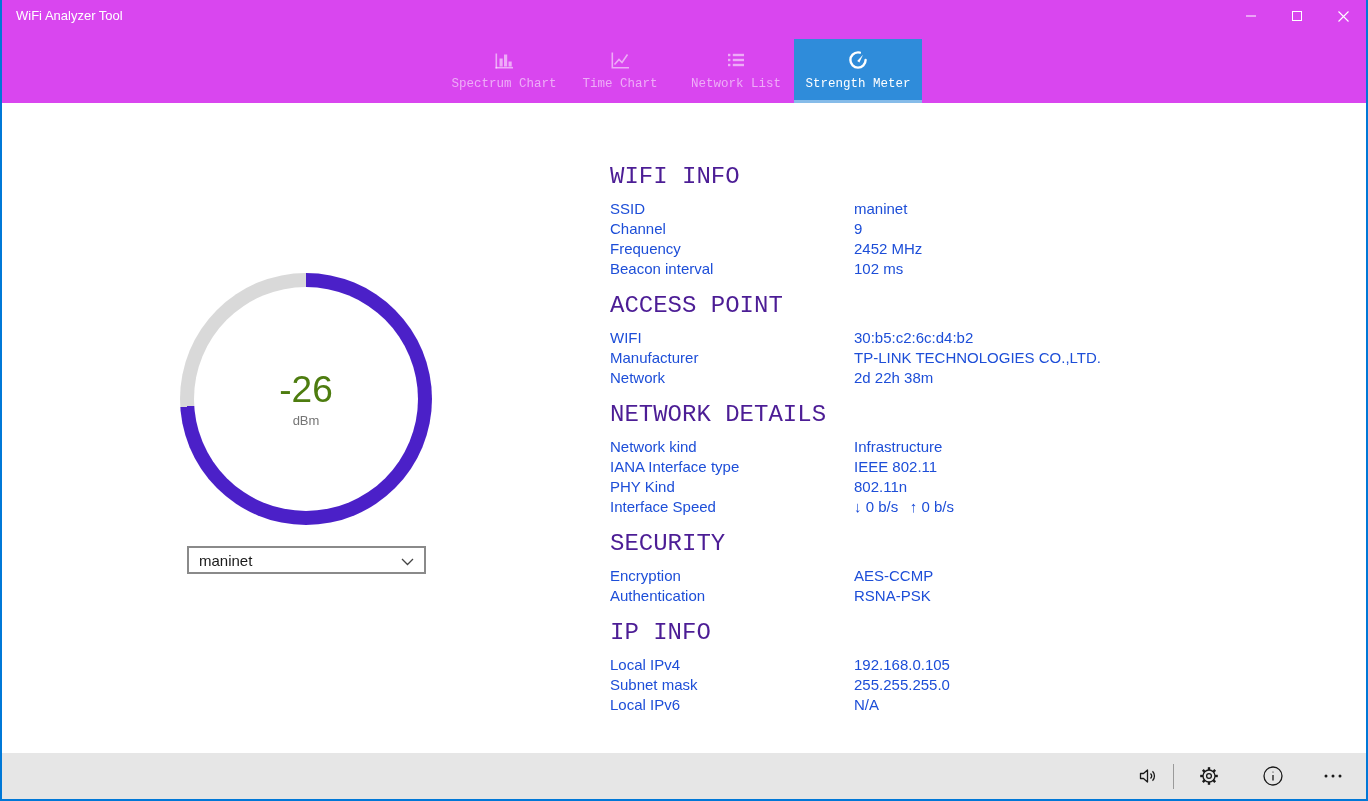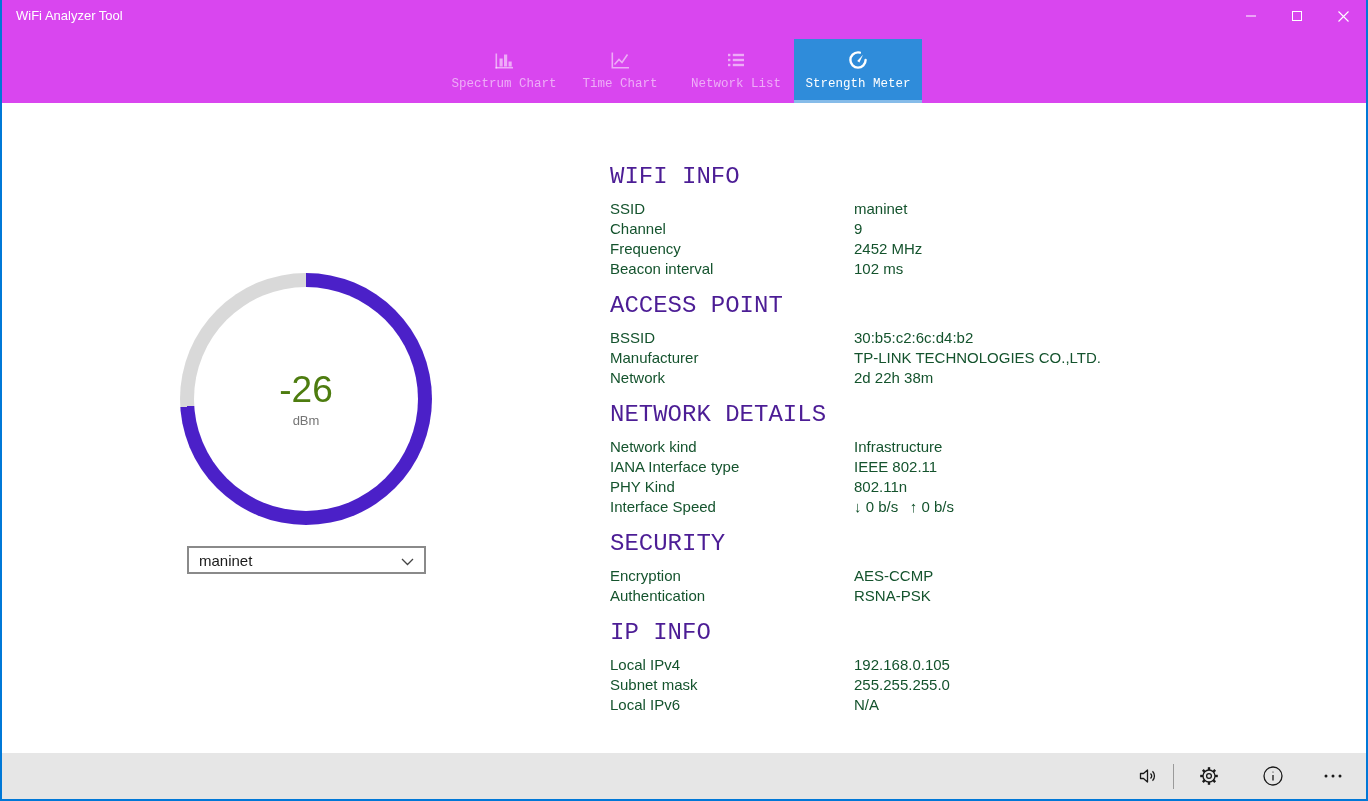--- a/index.html
+++ b/index.html
@@ -37,21 +37,21 @@
   .gauge-value { font-size:37px; color:#4d7c0f; line-height:40px; }
   .gauge-unit { font-size:13px; color:#757575; margin-top:3px; }
 
   .combo { position:absolute; left:185px; top:443px; width:239px; height:28px;
     border:2px solid #8a8a8a; background:#fff; display:flex; align-items:center;
     justify-content:space-between; padding:0 10px; font-size:15px; color:#1a1a1a; cursor:pointer; }
 
   .info-col { position:absolute; left:608px; top:63px; width:560px; }
   .section { margin-bottom:16px; }
   .section-title { font-size:24px; font-weight:400; color:#4c1d95; line-height:22px; margin-bottom:11px;font-family:Liberation Mono, monospace; }
-  .row { display:flex; font-size:15px; line-height:20px; color:#14532d; }
+  .row { display:flex; font-size:15px; line-height:20px; color:#1d4ed8; }
   .row-label { width:244px; flex:none; }
   .row-value { white-space:pre; }
 
   
   .bottombar { position:absolute; bottom:0; left:0; right:0; height:46px; background:#e6e6e6;
     display:flex; align-items:center; justify-content:flex-end; padding-right:10px; }
   .bar-btn { width:46px; height:46px; display:flex; align-items:center; justify-content:center;
     background:transparent; border:none; cursor:pointer; }
   .bar-divider { width:1px; height:25px; background:#9a9a9a; margin:0 2px; }
   .bar-btn.settings { margin-left:10px; }
@@ -170,21 +170,21 @@
           </div>
         <div class="row">
           <span class="row-label">Beacon interval</span>
           <span class="row-value">102 ms</span>
           </div>
       </div>
 
       <div class="section">
         <div class="section-title">ACCESS POINT</div>
         <div class="row">
-          <span class="row-label">BSSID</span>
+          <span class="row-label">WIFI</span>
           <span class="row-value">30:b5:c2:6c:d4:b2</span>
           </div>
         <div class="row">
           <span class="row-label">Manufacturer</span>
           <span class="row-value">TP-LINK TECHNOLOGIES CO.,LTD.</span>
           </div>
         <div class="row">
           <span class="row-label">Network</span>
           <span class="row-value">2d 22h 38m</span>
           </div>

